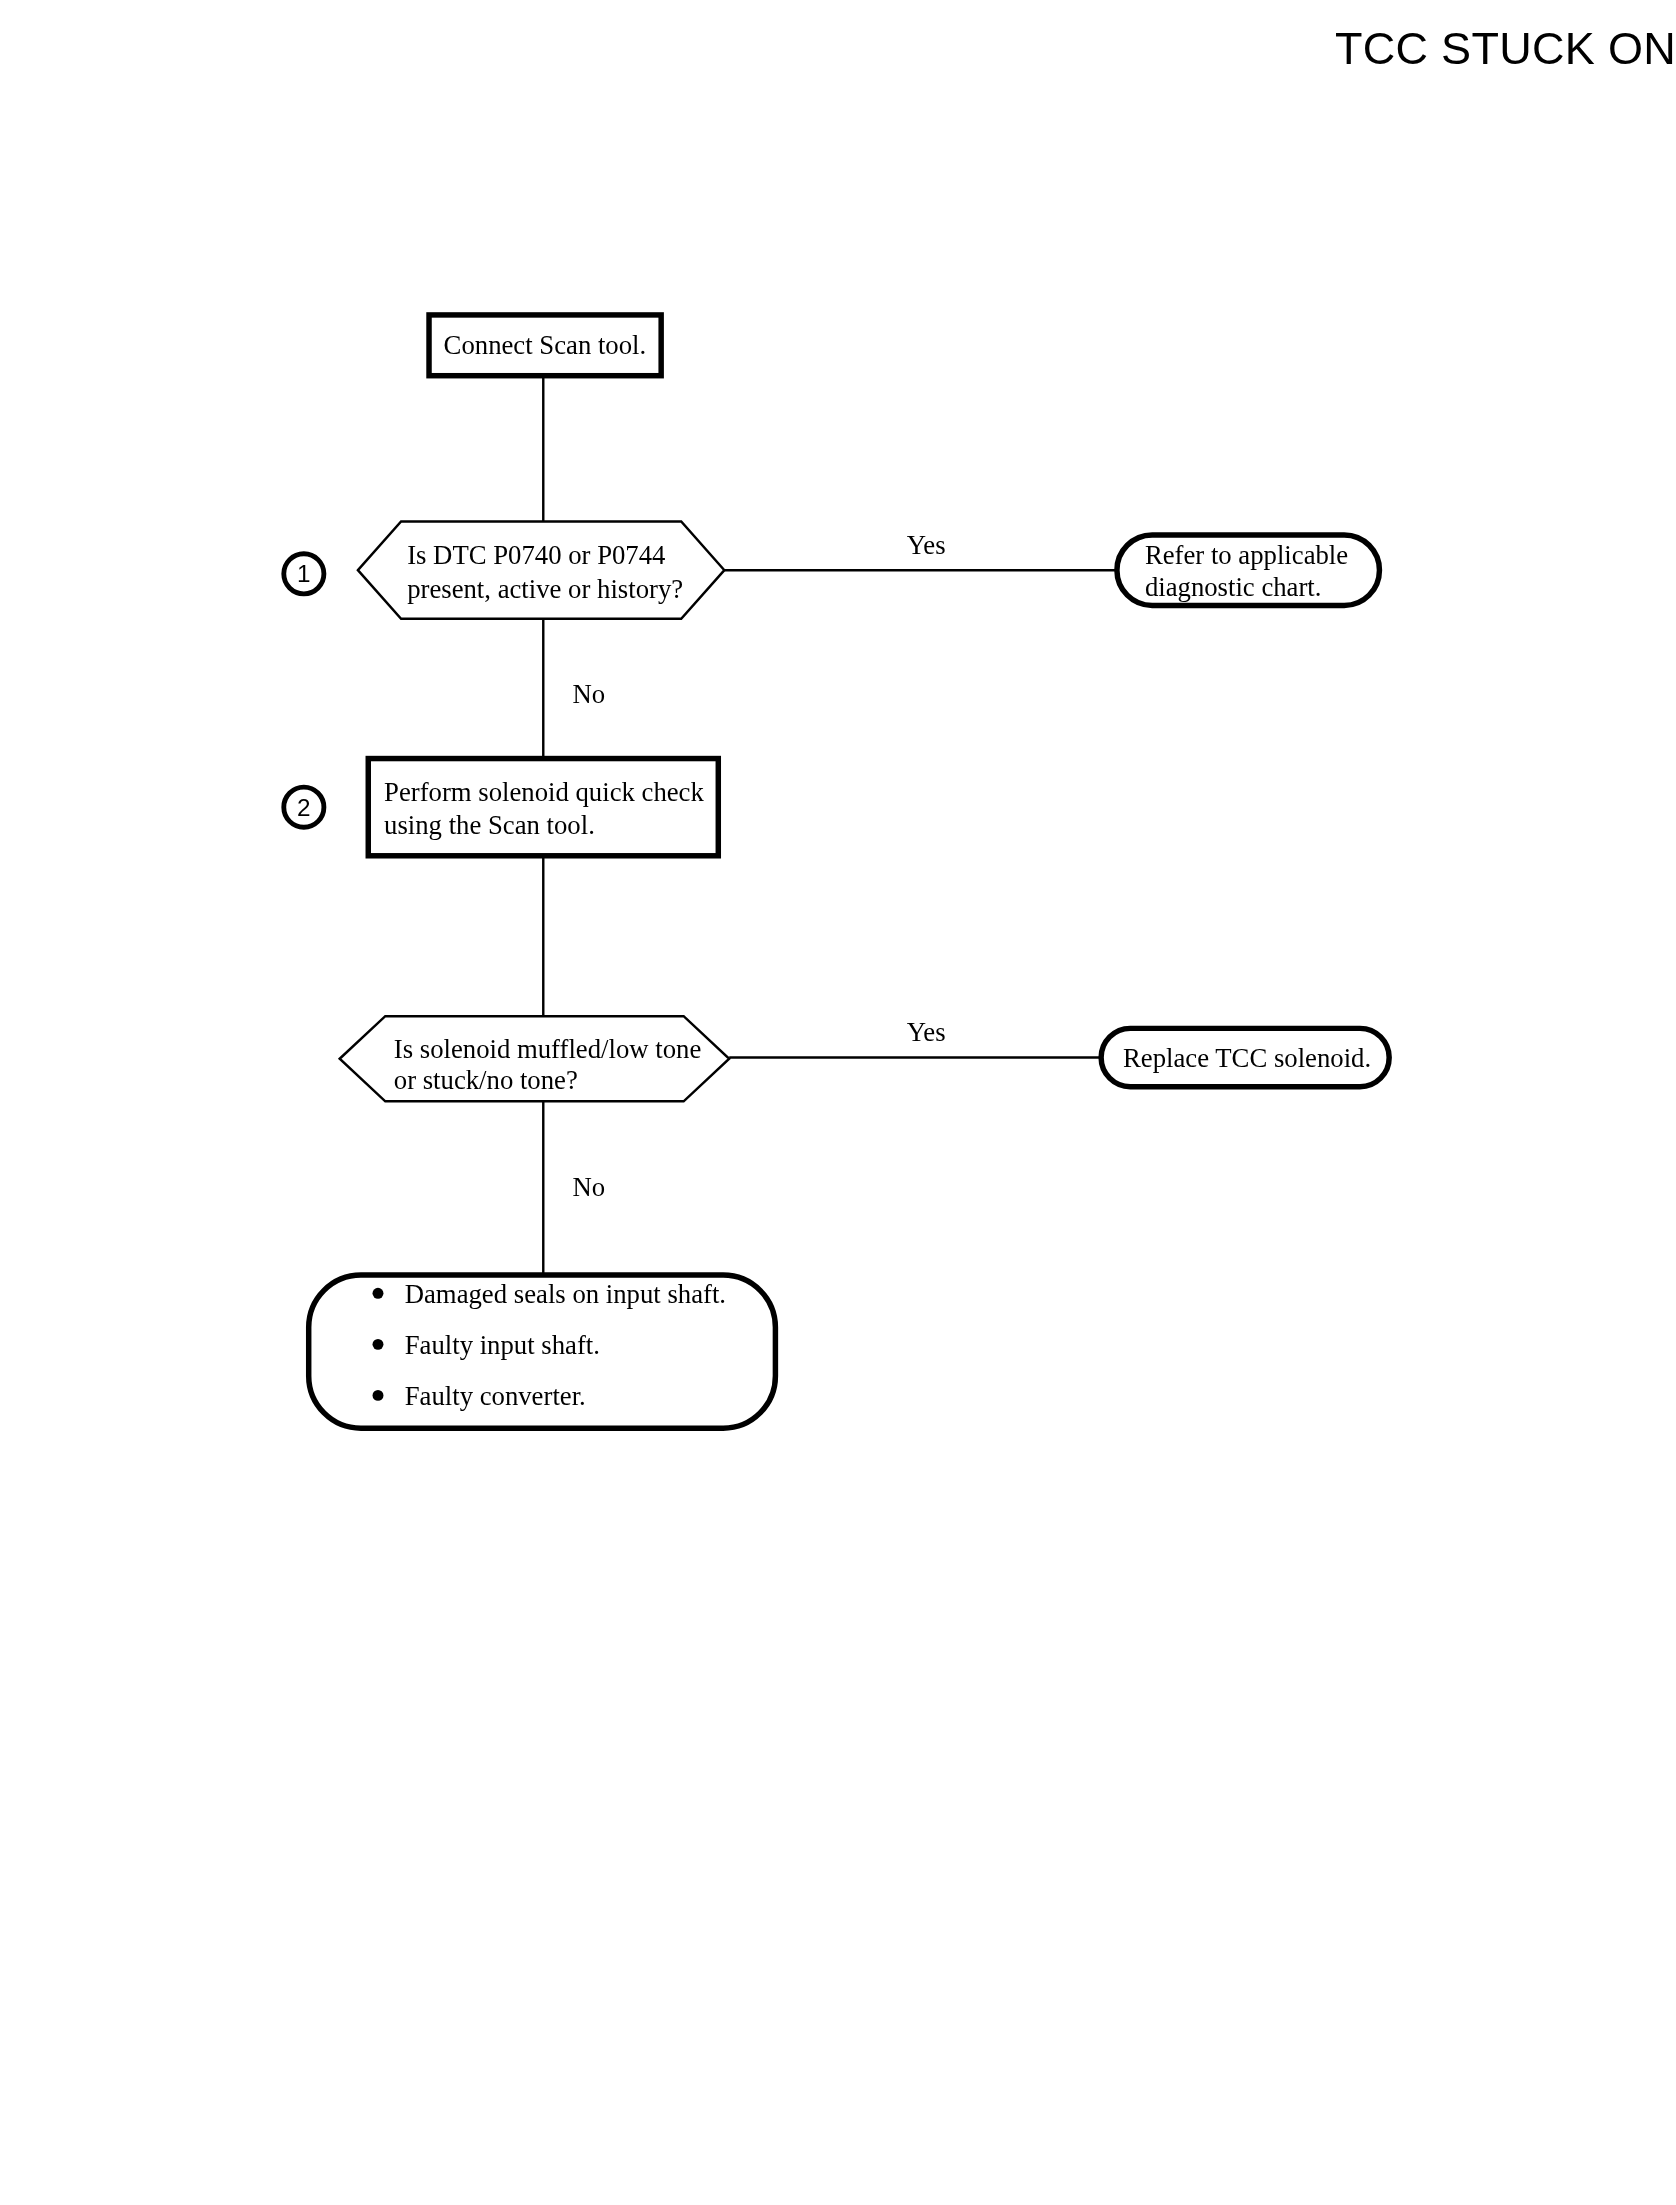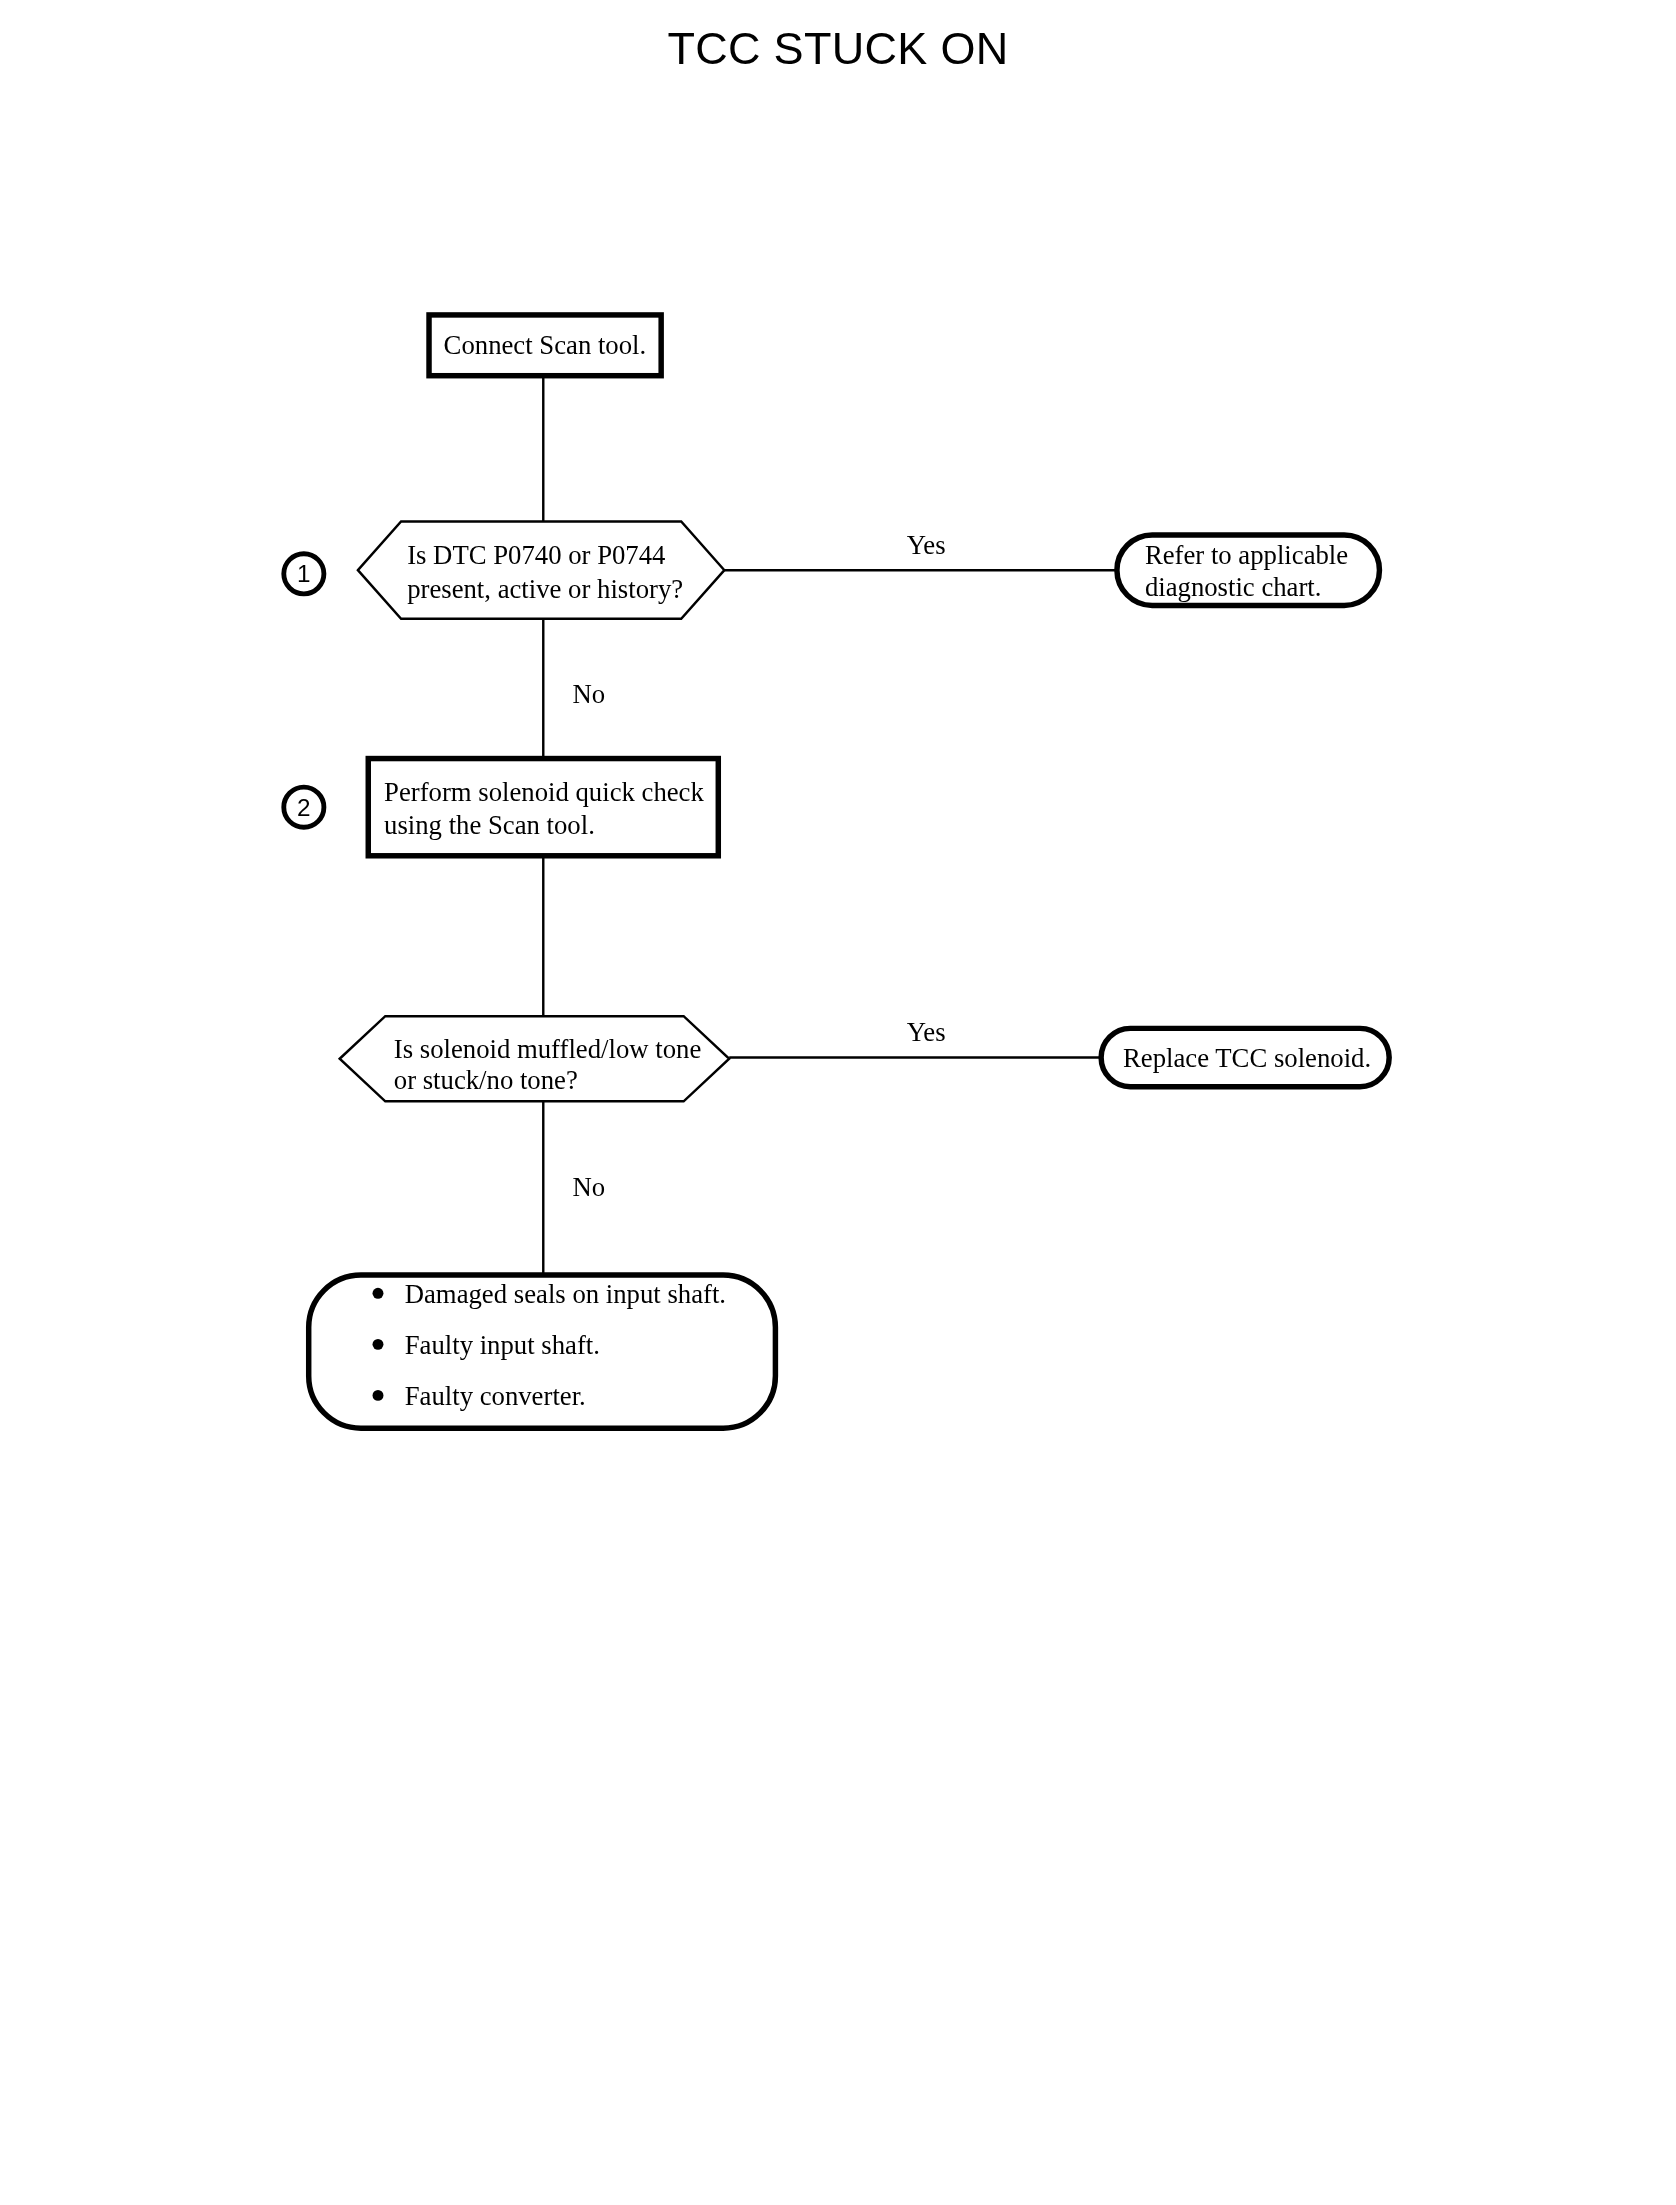--- a/index.html
+++ b/index.html
@@ -13,21 +13,21 @@
     height: 2205px;
     background: #ffffff;
     overflow: hidden;
     font-family: "Liberation Serif", "DejaVu Serif", serif;
   }
   #chart-title {
     position: absolute;
     top: 23px;
     left: 0;
     width: 1676px;
-    text-align: center;
+    text-align: right;
     font-family: "Liberation Sans", "DejaVu Sans", sans-serif;
     font-size: 45px;
     font-weight: 400;
     letter-spacing: 0.3px;
     color: #000000;
   }
   svg.flow {
     position: absolute;
     top: 0;
     left: 0;

